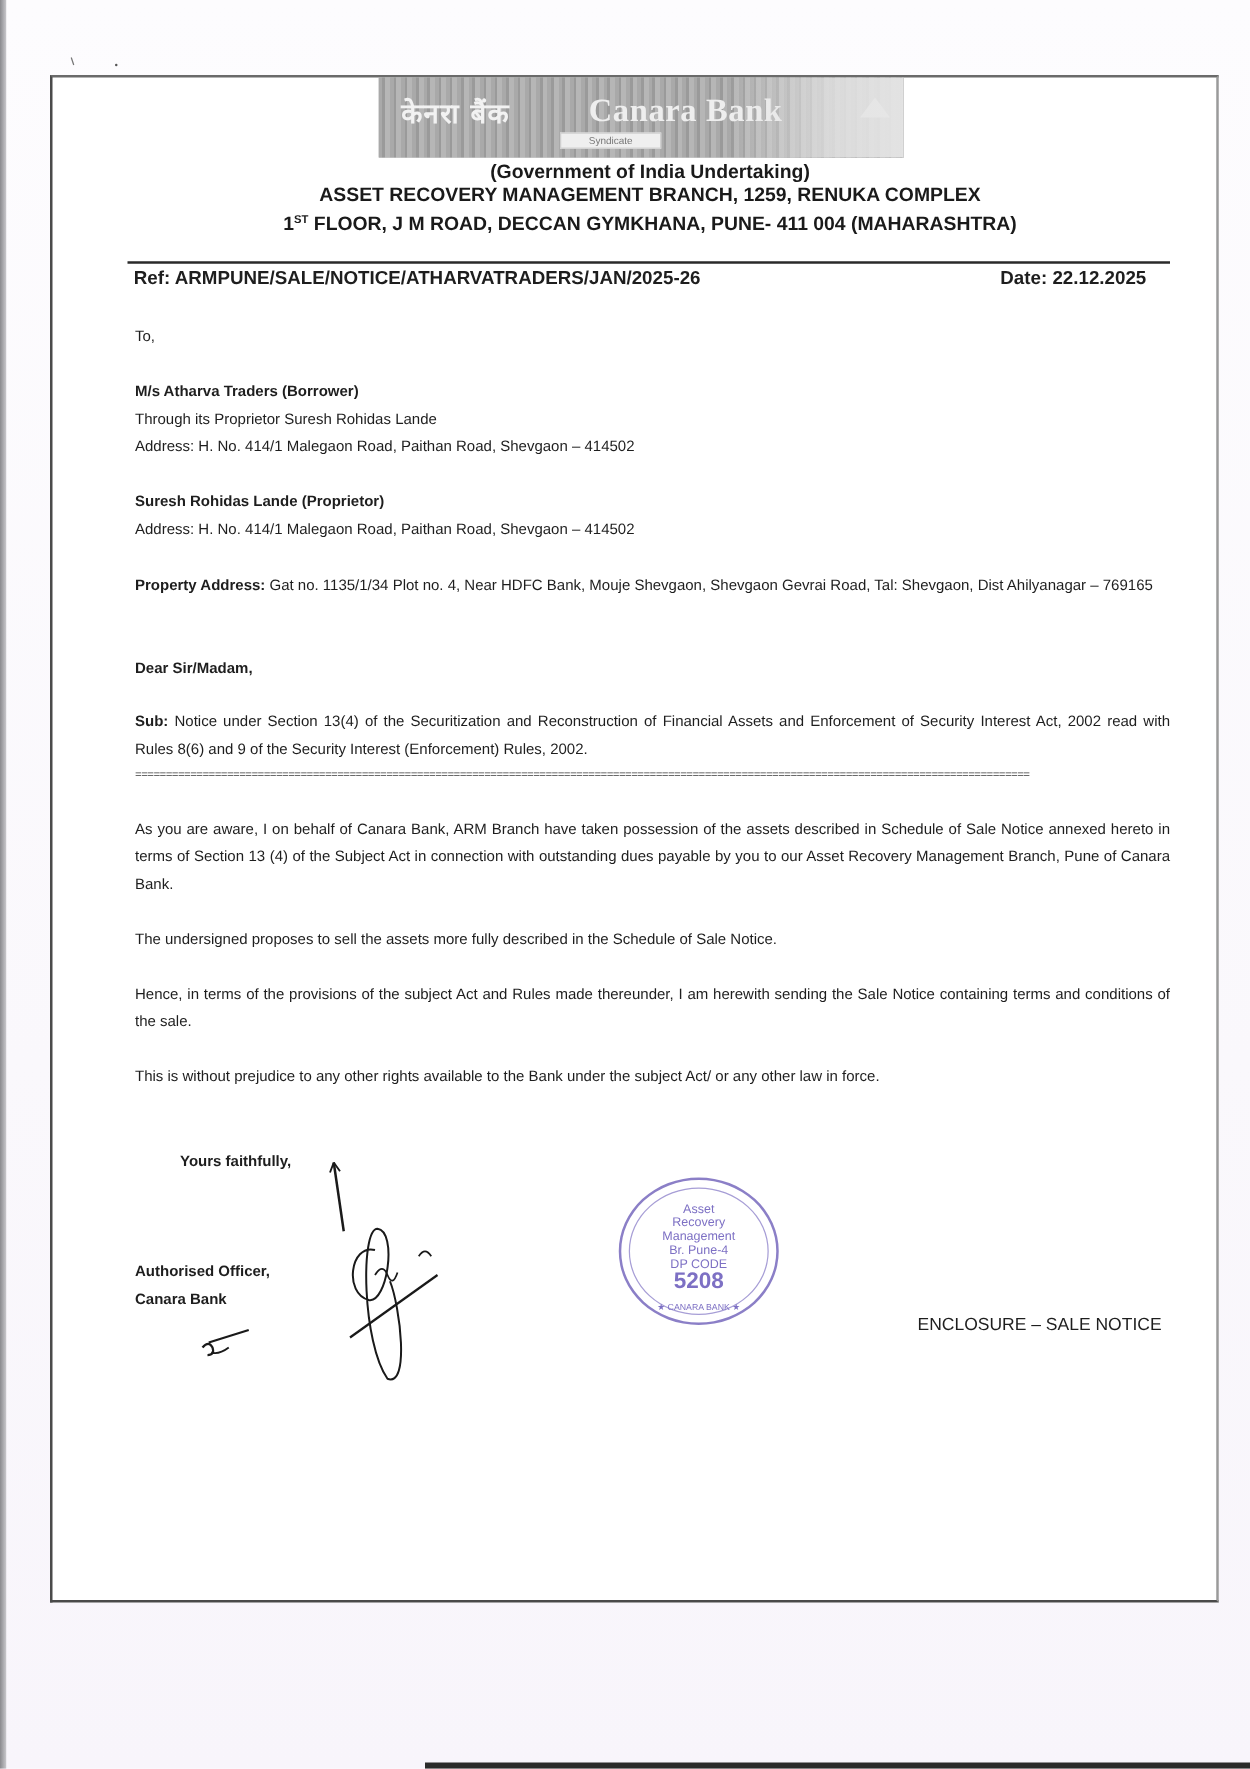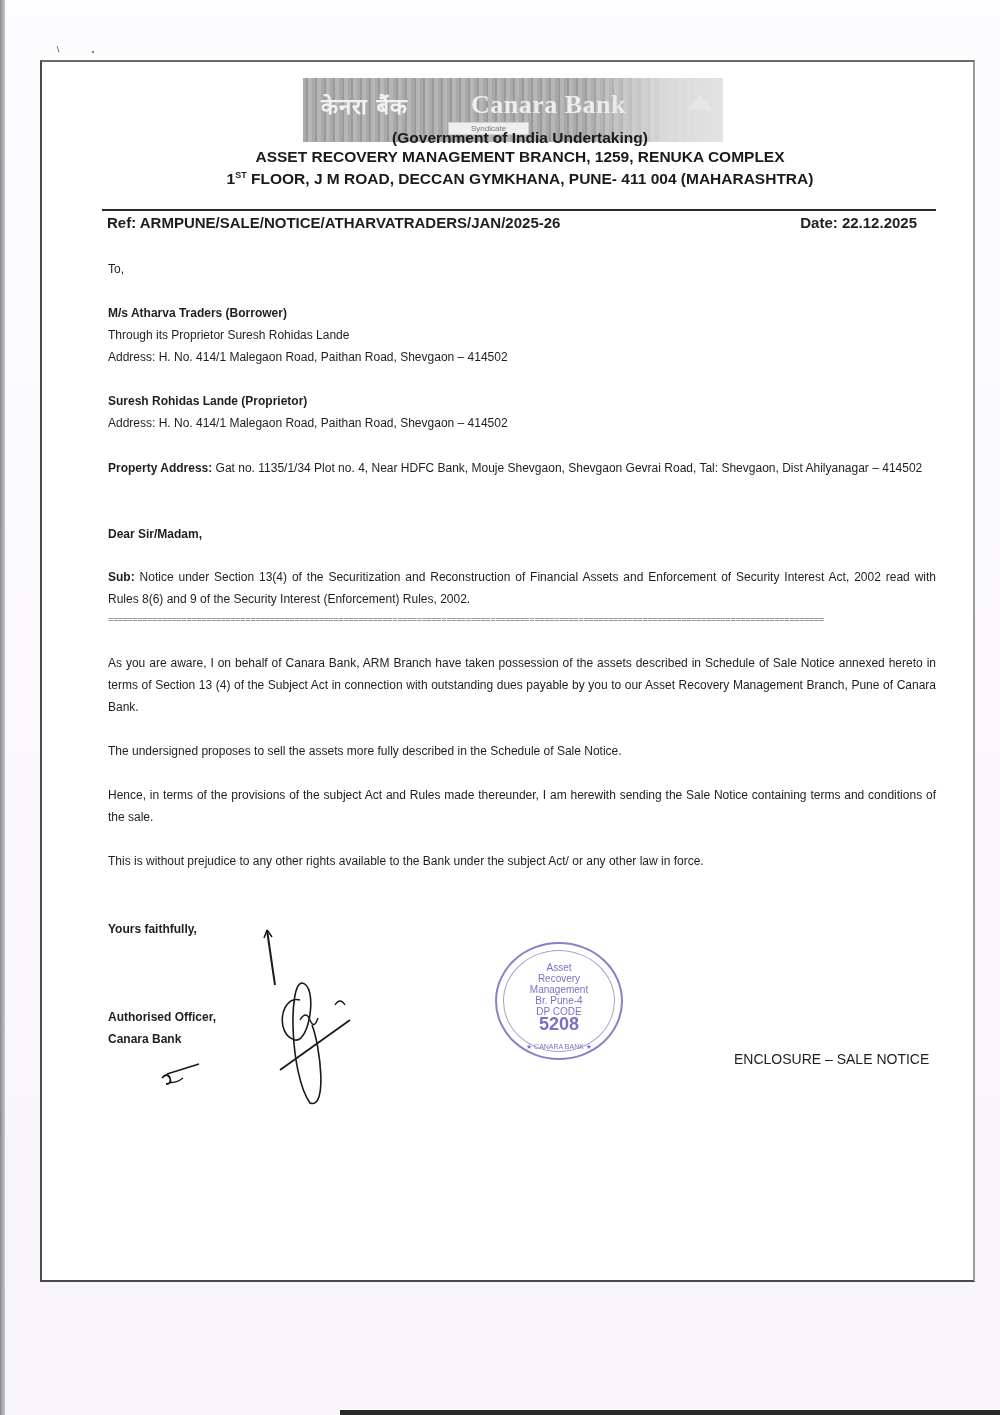--- a/index.html
+++ b/index.html
@@ -30,21 +30,21 @@
       position: absolute;
       left: 40px; top: 60px;
       width: 935px; height: 1222px;
       border: 2px solid #4a4a4a;
       border-top-color: #6a6a6a;
       border-right-color: #9a9a9a;
       background: #ffffff;
     }
     .logo-box {
       position: absolute;
-      left: 303px; top: 78px;
+      left: 303px; top: 62px;
       width: 420px; height: 64px;
       background:
         repeating-linear-gradient(90deg, #a9a9a9 0 3px, #9a9a9a 3px 5px, #b6b6b6 5px 9px),
         #a4a4a4;
       overflow: hidden;
     }
     .logo-box .fade {
       position: absolute; right: 0; top: 0; width: 140px; height: 100%;
       background: linear-gradient(90deg, rgba(220,220,220,0) 0%, rgba(226,226,226,0.85) 60%, rgba(230,230,230,0.95) 100%);
     }
@@ -159,39 +159,39 @@
     <div>Through its Proprietor Suresh Rohidas Lande</div>
     <div>Address: H. No. 414/1 Malegaon Road, Paithan Road, Shevgaon – 414502</div>
   </div>
 
   <div class="body-text" style="top:390px;">
     <div><b>Suresh Rohidas Lande (Proprietor)</b></div>
     <div>Address: H. No. 414/1 Malegaon Road, Paithan Road, Shevgaon – 414502</div>
   </div>
 
   <div class="body-text" style="top:457px;">
-    <b>Property Address:</b><span> Gat no. 1135/1/34 Plot no. 4, Near HDFC Bank, Mouje Shevgaon, Shevgaon Gevrai Road, Tal: Shevgaon, Dist Ahilyanagar – 414502</span>
+    <b>Property Address:</b><span> Gat no. 1135/1/34 Plot no. 4, Near HDFC Bank, Mouje Shevgaon, Shevgaon Gevrai Road, Tal: Shevgaon, Dist Ahilyanagar – 769165</span>
   </div>
 
   <div class="body-text" style="top:523px;">
     <b>Dear Sir/Madam,</b>
   </div>
 
   <div class="body-text justify" style="top:566px;">
     <b>Sub:</b><span> Notice under Section 13(4) of the Securitization and Reconstruction of Financial Assets and Enforcement of Security Interest Act, 2002 read with Rules 8(6) and 9 of the Security Interest (Enforcement) Rules, 2002.</span>
   </div>
 
   <div class="eq-line">==================================================================================================================================================</div>
 
   <div class="body-text justify" style="top:652px;">As you are aware, I on behalf of Canara Bank, ARM Branch have taken possession of the assets described in Schedule of Sale Notice annexed hereto in terms of Section 13 (4) of the Subject Act in connection with outstanding dues payable by you to our Asset Recovery Management Branch, Pune of Canara Bank.</div>
   <div class="body-text" style="top:740px;">The undersigned proposes to sell the assets more fully described in the Schedule of Sale Notice.</div>
   <div class="body-text justify" style="top:784px;">Hence, in terms of the provisions of the subject Act and Rules made thereunder, I am herewith sending the Sale Notice containing terms and conditions of the sale.</div>
   <div class="body-text justify" style="top:850px;">This is without prejudice to any other rights available to the Bank under the subject Act/ or any other law in force.</div>
 
-  <div class="body-text" style="top:918px; width:200px;">
+  <div class="body-text" style="top:918px; width:200px;margin-left:36px;">
     <b>Yours faithfully,</b>
   </div>
   <div class="body-text" style="top:1006px; width:200px;">
     <div><b>Authorised Officer,</b></div>
     <div><b>Canara Bank</b></div>
   </div>
 
   <svg class="signature" viewBox="0 0 130 190">
     <path d="M27 5 L35 60" stroke="#1a1a1a" stroke-width="2" fill="none"></path>
     <path d="M27 5 l-3 8 M27 5 l5 7" stroke="#1a1a1a" stroke-width="1.5" fill="none"></path>

